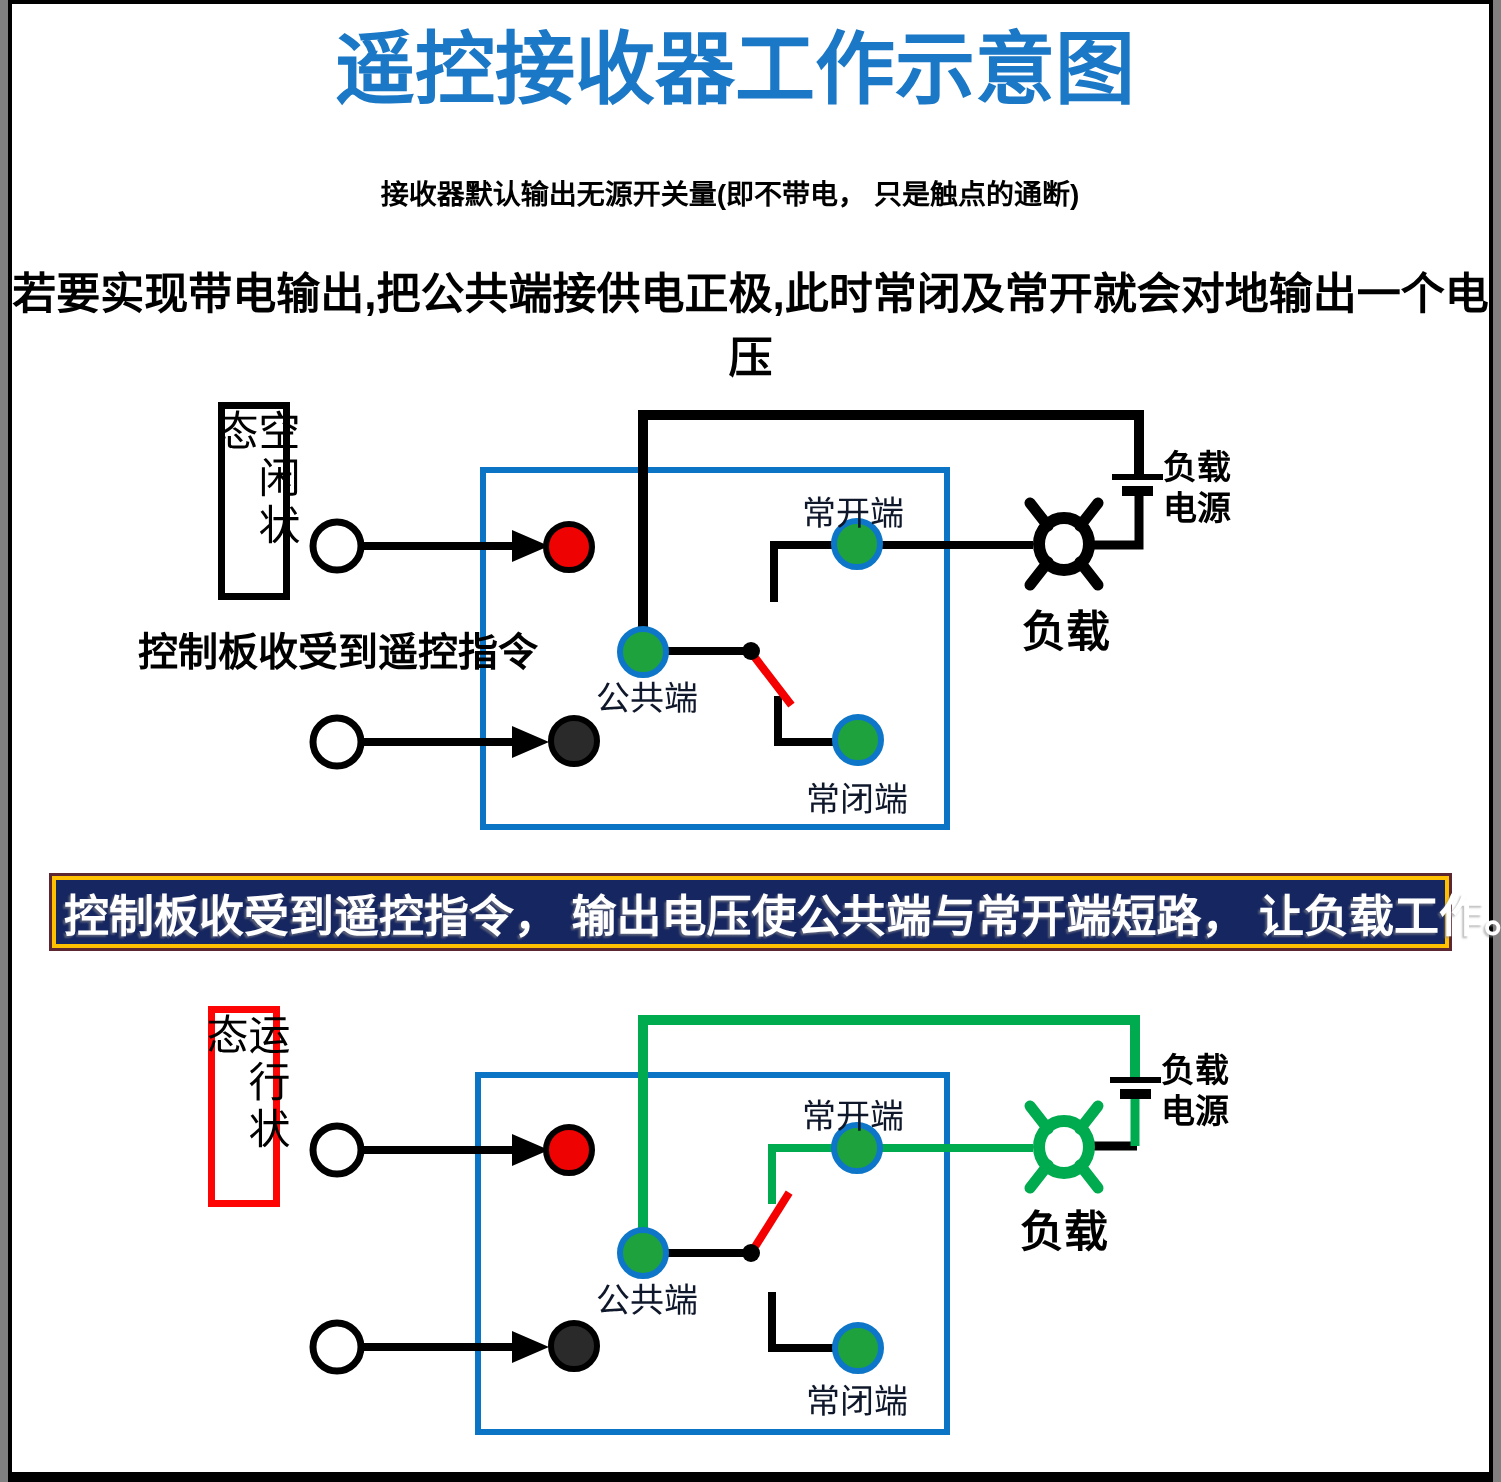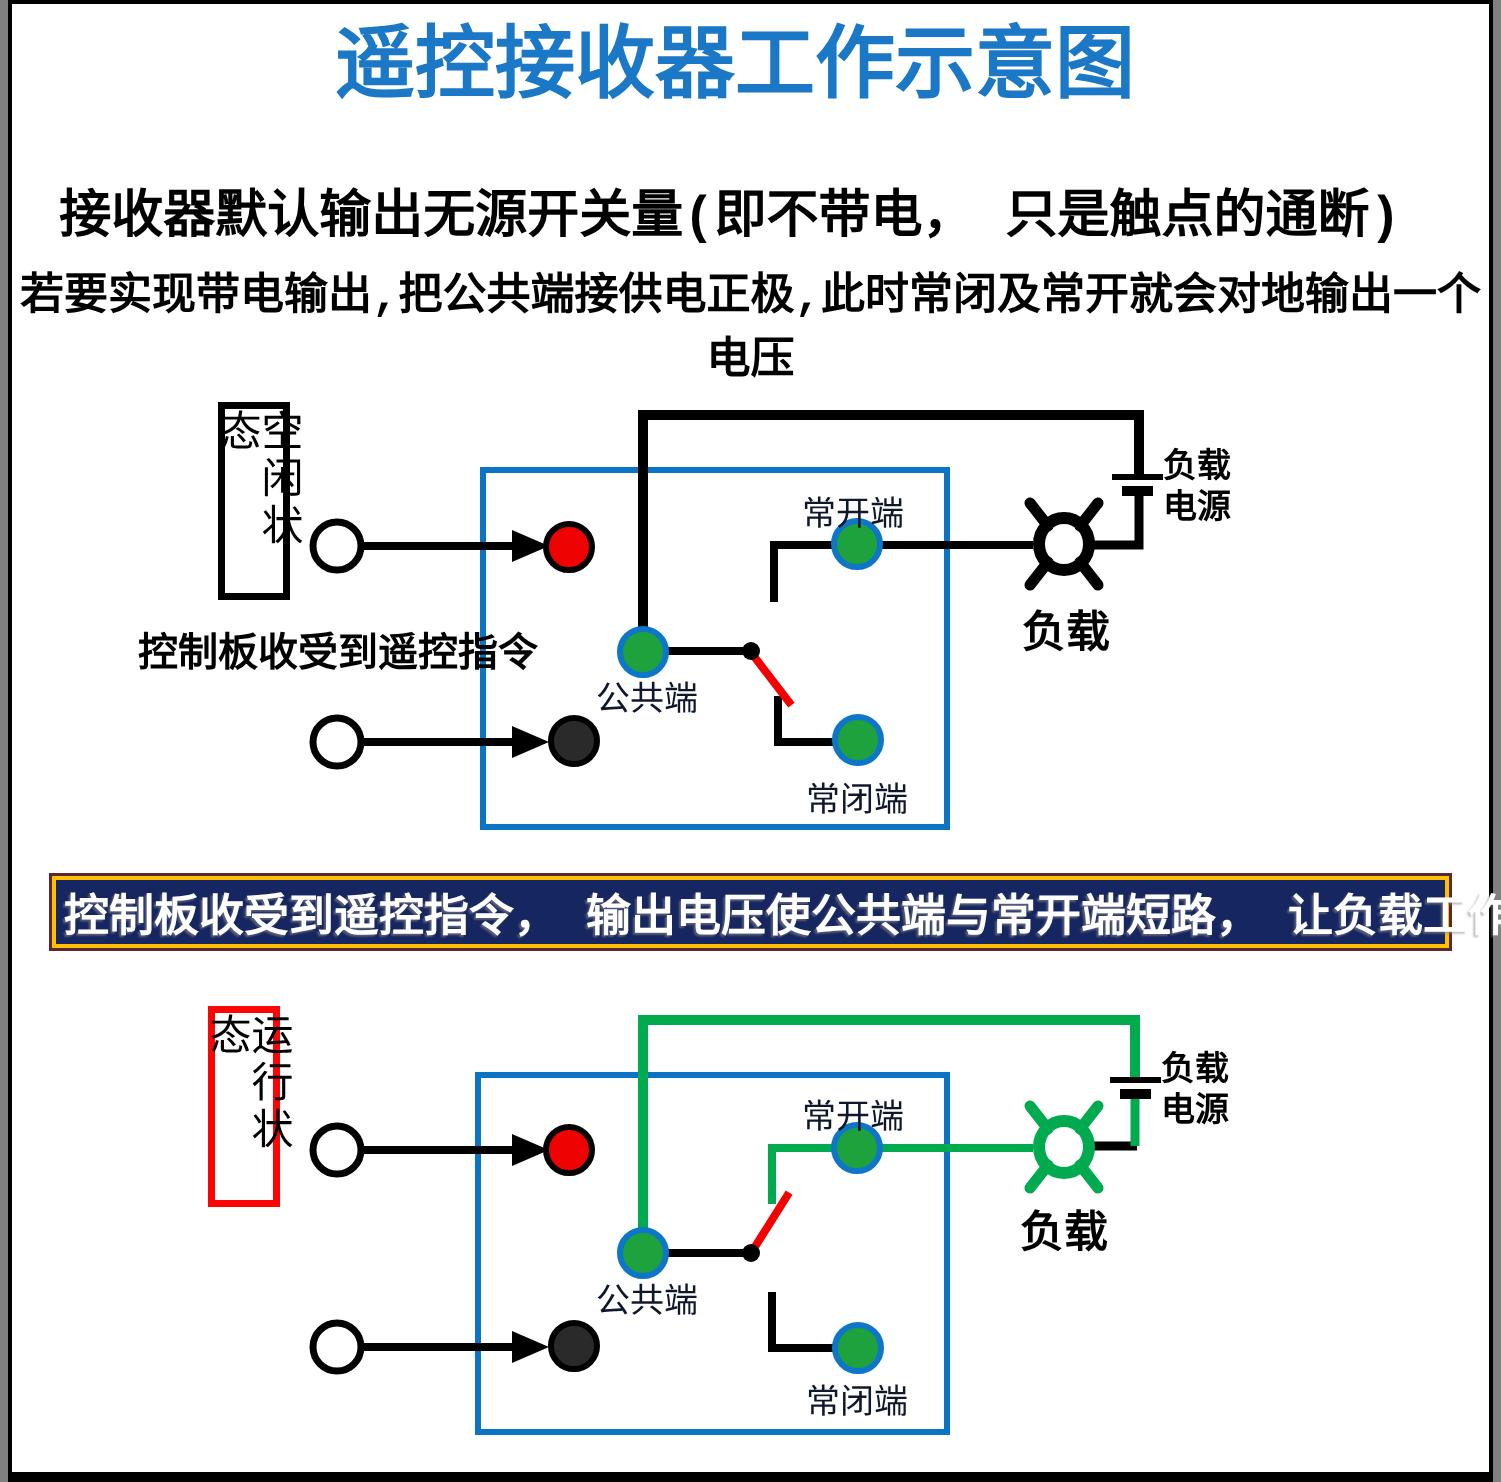--- a/index.html
+++ b/index.html
@@ -2,26 +2,26 @@
 <html lang="zh-CN"><head>
 <meta charset="utf-8">
 <style>
   html,body{margin:0;padding:0;background:#808080;}
   .canvas{position:relative;width:1501px;height:1482px;background:#808080;overflow:hidden;
           font-family:"Liberation Sans","DejaVu Sans",sans-serif;}
   .page{position:absolute;left:8px;top:0;width:1485px;height:1482px;background:#ffffff;
         border-left:4px solid #000;border-right:4px solid #000;border-top:4px solid #000;
         border-bottom:10px solid #000;box-sizing:border-box;}
   .abs{position:absolute;}
-  .serif{font-family:Liberation Mono, monospace;}
-  .sans{font-family:Liberation Mono, monospace;}
+  .serif{font-family:Liberation Sans, sans-serif;}
+  .sans{font-family:Liberation Serif, serif;}
 
   .title{left:0;top:28px;width:1470px;text-align:center;font-size:80px;font-weight:700;
          color:#1B78C6;line-height:1.05;}
-  .sub1{left:0;top:172px;width:1460px;text-align:center;font-size:52px;font-weight:700;color:#000;}
+  .sub1{left:0;top:172px;width:1460px;text-align:center;font-size:28px;font-weight:700;color:#000;}
   .sub2{left:0;top:258px;width:1501px;text-align:center;font-size:44px;font-weight:700;color:#000;}
 
   .banner{left:52px;top:876px;width:1397px;height:72px;box-sizing:border-box;background:#162660;
           border:4px solid #FFC000;box-shadow:0 0 0 3px #5c2730;display:flex;align-items:center;
           padding-left:8px;}
   .banner-text{color:#ffffff;font-size:45px;font-weight:700;white-space:nowrap;
                text-shadow:-2px 2px 2px rgba(140,140,140,.55);}
 
   .statebox{box-sizing:border-box;background:#fff;display:flex;align-items:center;justify-content:center;}
   .statebox .vtext{writing-mode:vertical-rl;text-orientation:upright;font-size:42px;color:#000;

